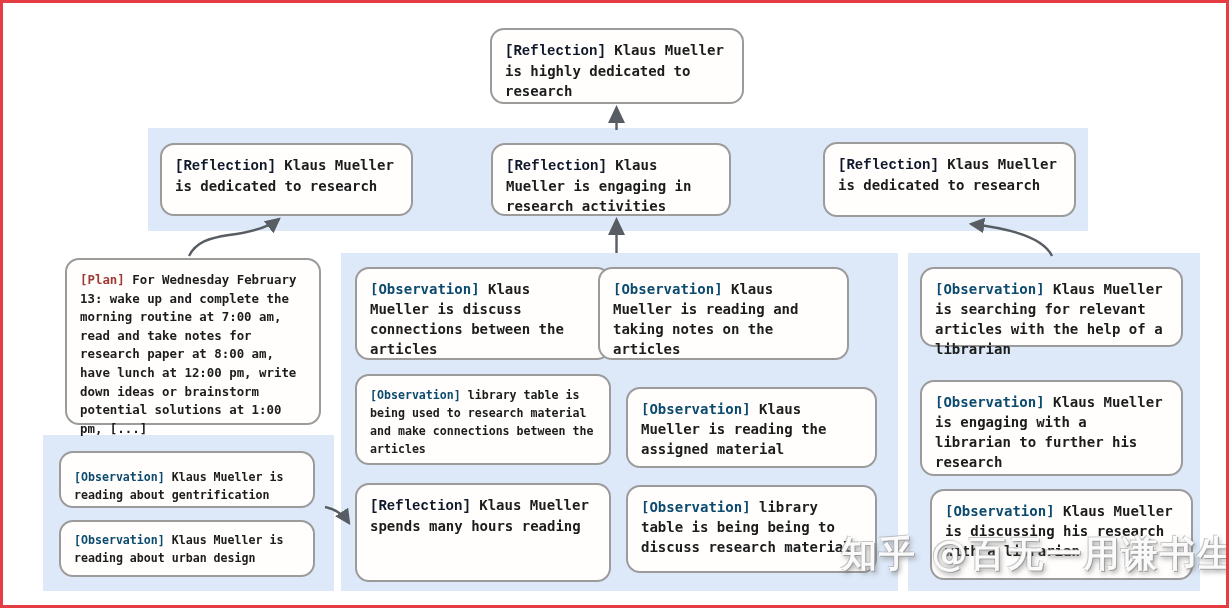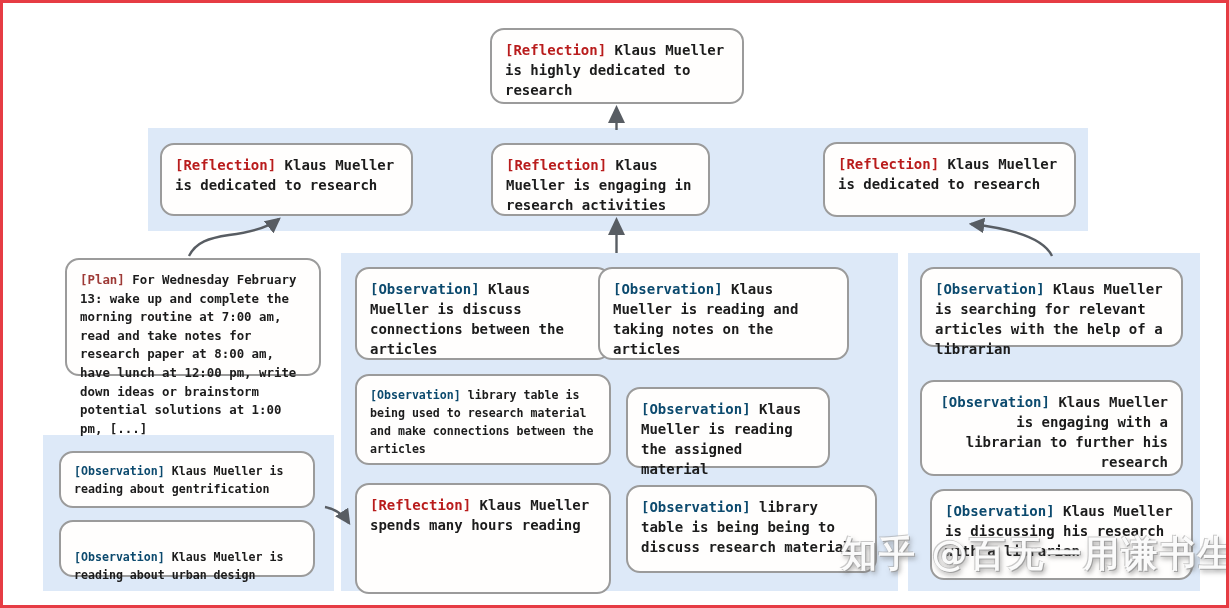--- a/index.html
+++ b/index.html
@@ -31,39 +31,39 @@
     padding: 11px 13px;
     z-index: 2;
     color: #1c1c1c;
     font-weight: 700;
     line-height: 1.42;
   }
   .fs-lg { font-size: 14px; }
   .fs-md { font-size: 12.4px; line-height: 1.5; }
   .fs-sm { font-size: 11.6px; line-height: 1.55; }
 
-  .tag-reflection  { color: #b91c1c; }
+  .tag-reflection  { color: #0f172a; font-family: Liberation Mono, monospace; }
   .tag-observation { color: #0c4a6e; }
   .tag-plan        { color: #9e3a36; }
 
   #node-root { left: 487px; top: 25px;  width: 254px; height: 76px; }
   #node-rl   { left: 157px; top: 140px; width: 253px; height: 73px; }
-  #node-rm   { left: 488px; top: 140px; width: 219px; height: 73px; }
+  #node-rm   { left: 488px; top: 140px; width: 240px; height: 73px; }
   #node-rr   { left: 820px; top: 139px; width: 253px; height: 75px; }
-  #node-plan { left: 62px;  top: 255px; width: 256px; height: 118px; }
-  #node-o1   { left: 56px;  top: 448px; width: 256px; height: 57px; padding-top: 10px; }
-  #node-o2   { left: 56px;  top: 517px; width: 256px; height: 57px; padding-top: 27px; }
+  #node-plan { left: 62px;  top: 255px; width: 256px; height: 167px; }
+  #node-o1   { left: 56px;  top: 448px; width: 256px; height: 57px; padding-top: 16px; }
+  #node-o2   { left: 56px;  top: 517px; width: 256px; height: 57px; padding-top: 10px; }
   #node-a1   { left: 352px; top: 264px; width: 256px; height: 93px; }
   #node-a2   { left: 352px; top: 371px; width: 256px; height: 91px; }
-  #node-a3   { left: 352px; top: 480px; width: 256px; height: 111px; }
+  #node-a3   { left: 352px; top: 480px; width: 256px; height: 99px; }
   #node-b1   { left: 595px; top: 264px; width: 251px; height: 93px; }
-  #node-b2   { left: 623px; top: 384px; width: 204px; height: 81px; }
+  #node-b2   { left: 623px; top: 384px; width: 251px; height: 81px; }
   #node-b3   { left: 623px; top: 482px; width: 251px; height: 88px; }
   #node-r1   { left: 917px; top: 264px; width: 263px; height: 80px; }
-  #node-r2   { left: 917px; top: 377px; width: 263px; height: 96px; text-align: right; }
+  #node-r2   { left: 917px; top: 377px; width: 263px; height: 96px; }
   #node-r3   { left: 917px; top: 486px; width: 263px; height: 91px; margin-left: 10px; }
 
   #arrow-layer {
     position: absolute;
     left: 0; top: 0;
     width: 1229px; height: 608px;
     z-index: 3;
     pointer-events: none;
   }
   .watermark {

